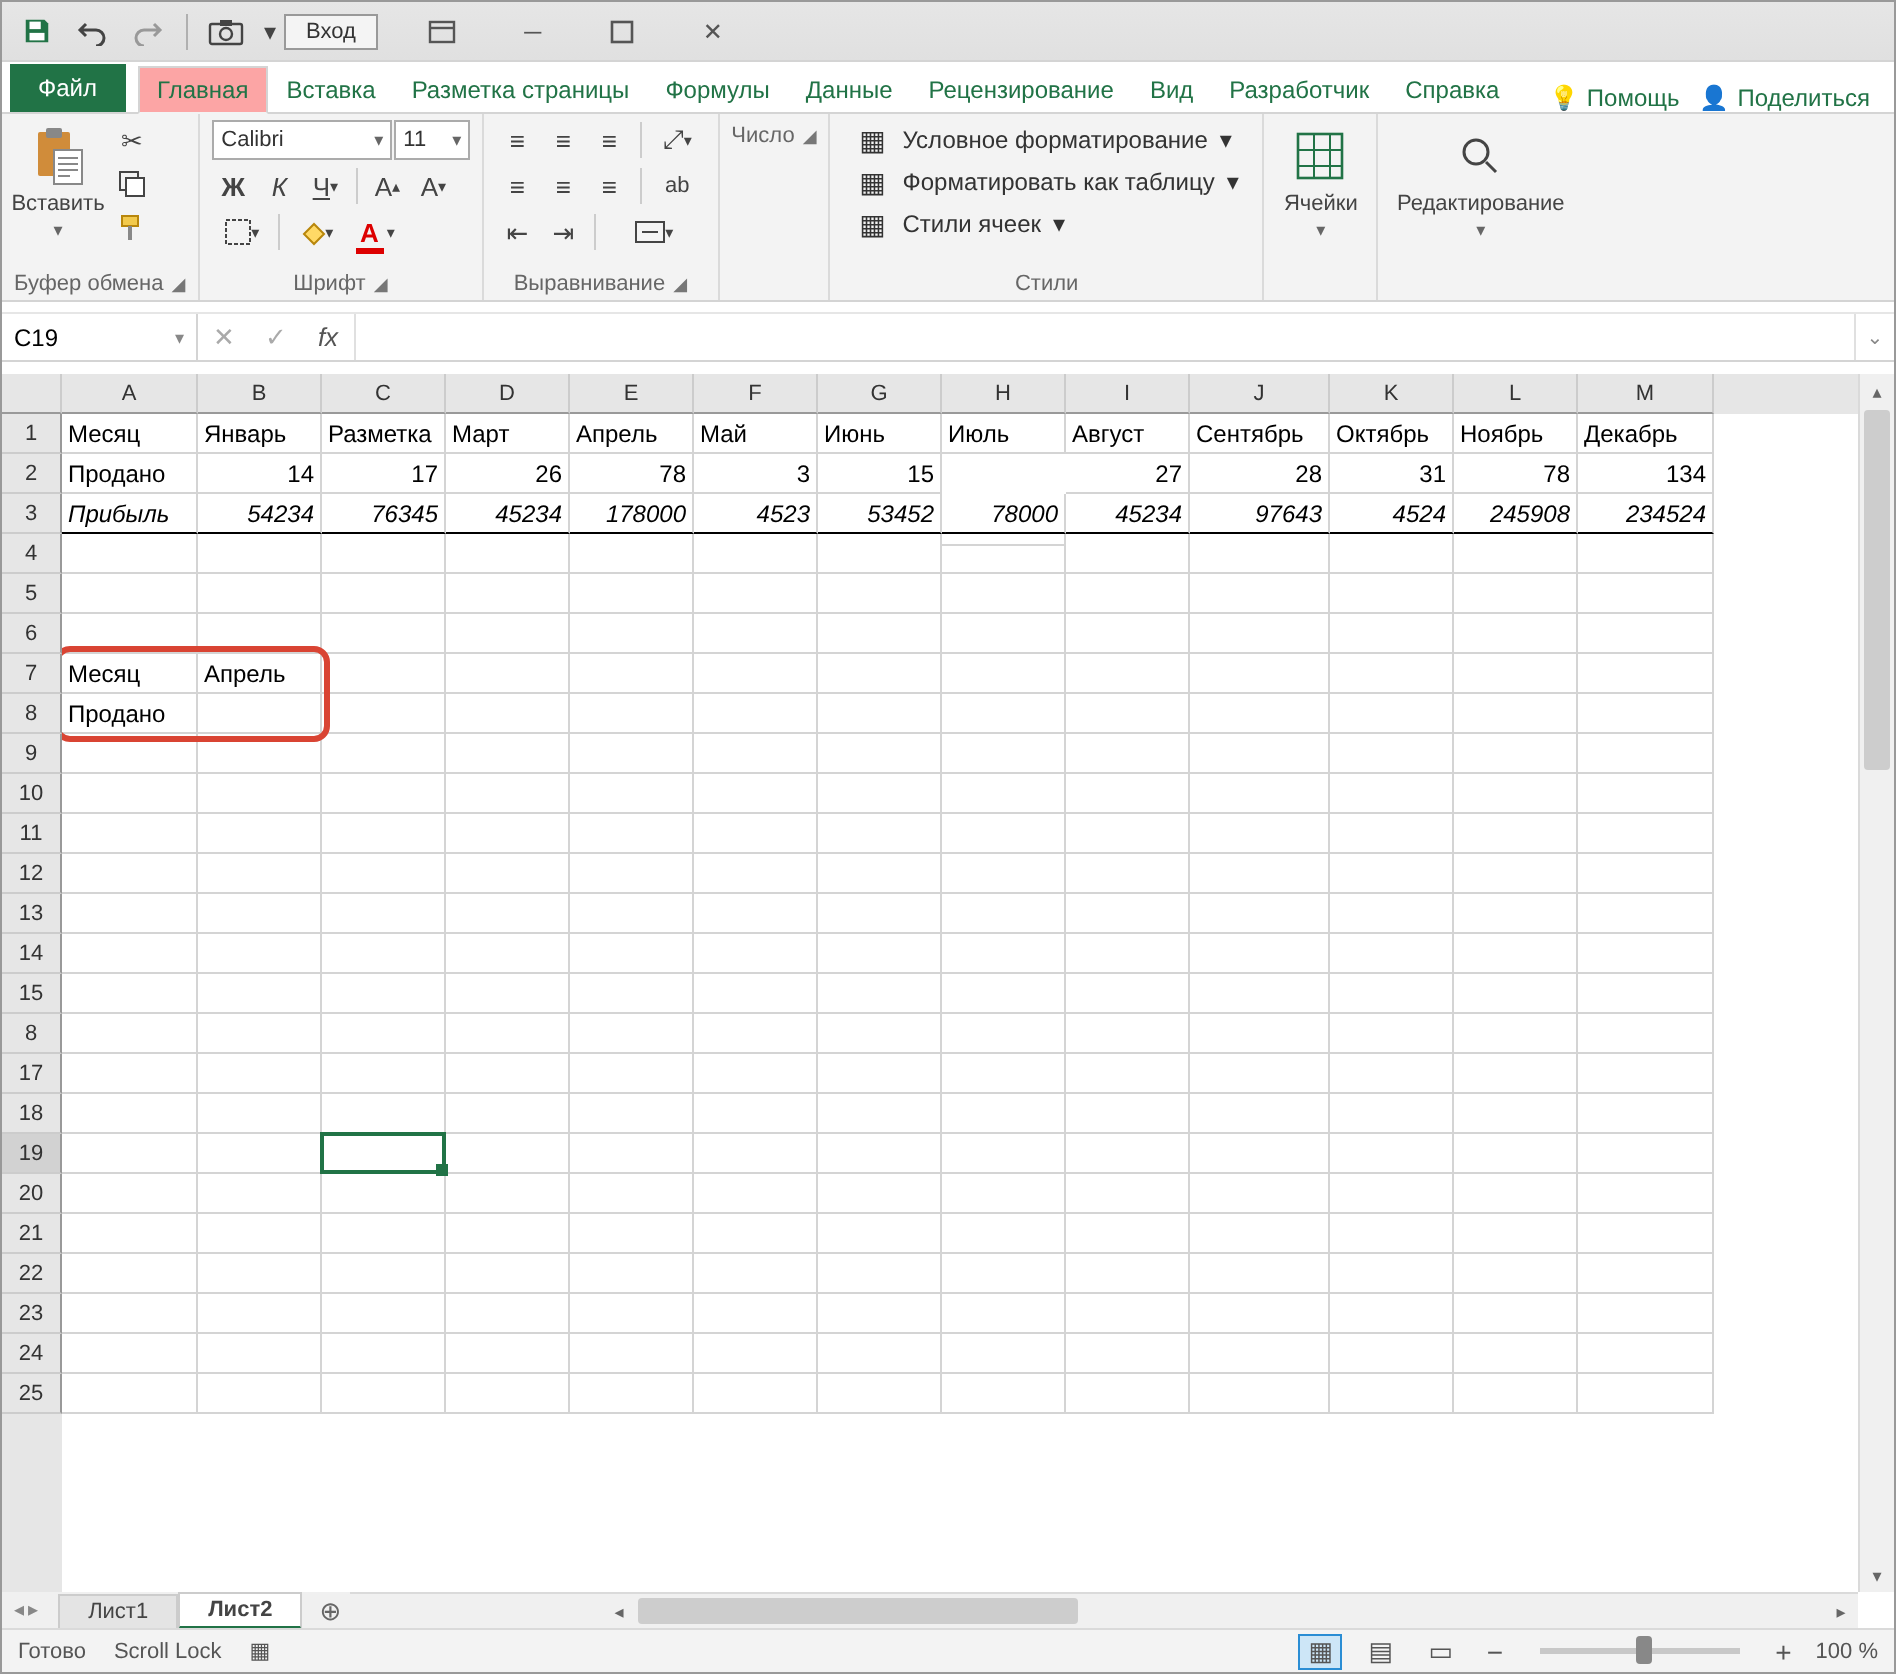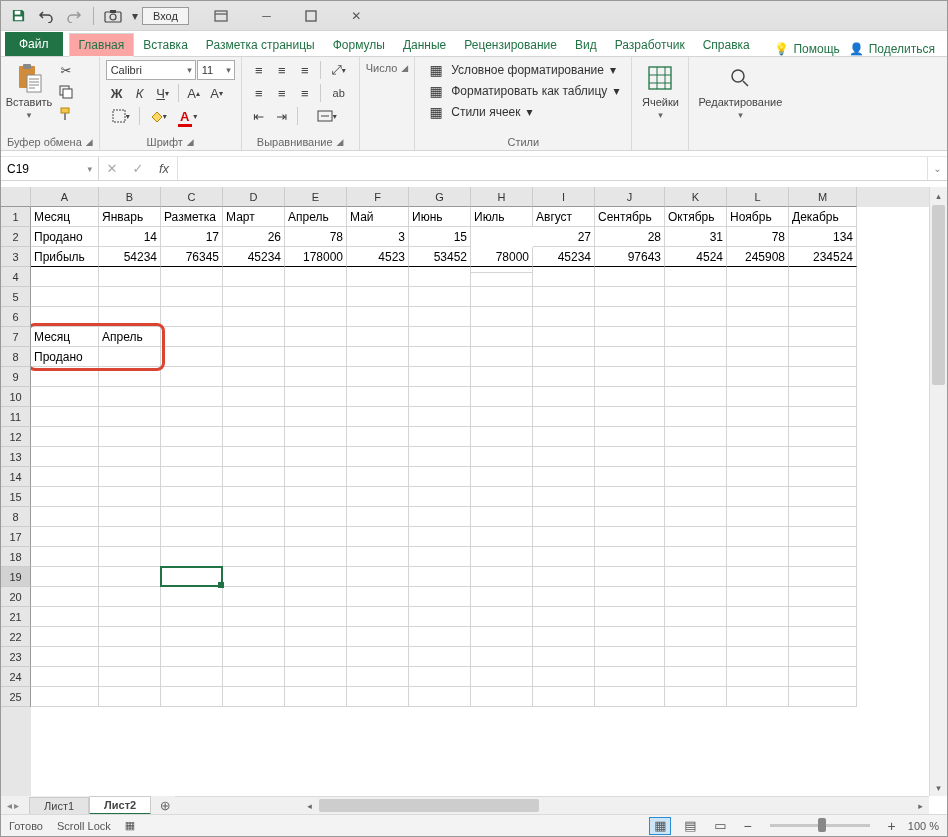--- a/index.html
+++ b/index.html
@@ -55,21 +55,21 @@
 .corner { width: 30px; height: 20px; background: #e6e6e6; border-right: 1px solid #ccc; border-bottom: 1px solid #999; position: absolute; top: 0; left: 0; z-index: 3; }
 .col-headers { position: absolute; top: 0; left: 30px; right: 18px; height: 20px; display: flex; z-index: 2; background: #e6e6e6; }
 .col-h { border-right: 1px solid #ccc; border-bottom: 1px solid #999; display: flex; align-items: center; justify-content: center; font-size: 11px; color: #333; background: #e6e6e6; }
 .row-headers { position: absolute; top: 20px; left: 0; width: 30px; bottom: 18px; z-index: 2; background: #e6e6e6; }
 .row-h { height: 20px; border-bottom: 1px solid #ccc; border-right: 1px solid #999; display: flex; align-items: center; justify-content: center; font-size: 11px; color: #333; background: #e6e6e6; }
 .row-h.sel { background: #d2d2d2; }
 .cells { position: absolute; top: 20px; left: 30px; right: 18px; bottom: 18px; overflow: hidden; }
 .cell-row { display: flex; height: 20px; }
 .cell { border-right: 1px solid #d4d4d4; border-bottom: 1px solid #d4d4d4; font-size: 12px; padding: 0 3px; display: flex; align-items: center; overflow: hidden; white-space: nowrap; color: #000; }
 .cell.rt { justify-content: flex-end; }
-.cell.bord-b { border-bottom: 1px solid #000; }
+.cell.bord-b { border-bottom: 1px solid #000; font-style: italic; }
 .selection { position: absolute; border: 2px solid #217346; pointer-events: none; z-index: 5; }
 .sel-handle { position: absolute; width: 6px; height: 6px; background: #217346; right: -3px; bottom: -3px; }
 .highlight { position: absolute; border: 3px solid #d94433; border-radius: 8px; pointer-events: none; z-index: 6; }
 
 .vscroll { position: absolute; top: 0; right: 0; width: 18px; bottom: 18px; background: #f0f0f0; border-left: 1px solid #dadada; }
 .vscroll-thumb { position: absolute; left: 2px; right: 2px; top: 18px; height: 180px; background: #cdcdcd; border-radius: 2px; }
 .vscroll-btn { position: absolute; left: 0; right: 0; height: 17px; display: flex; align-items: center; justify-content: center; font-size: 9px; color: #666; }
 .hscroll { position: absolute; bottom: 0; left: 0; right: 18px; height: 18px; background: #f0f0f0; border-top: 1px solid #dadada; display: flex; align-items: center; }
 .hscroll-track { flex: 1; position: relative; height: 100%; margin-left: 300px; }
 .hscroll-thumb { position: absolute; top: 2px; bottom: 2px; left: 18px; width: 220px; background: #cdcdcd; border-radius: 2px; }

